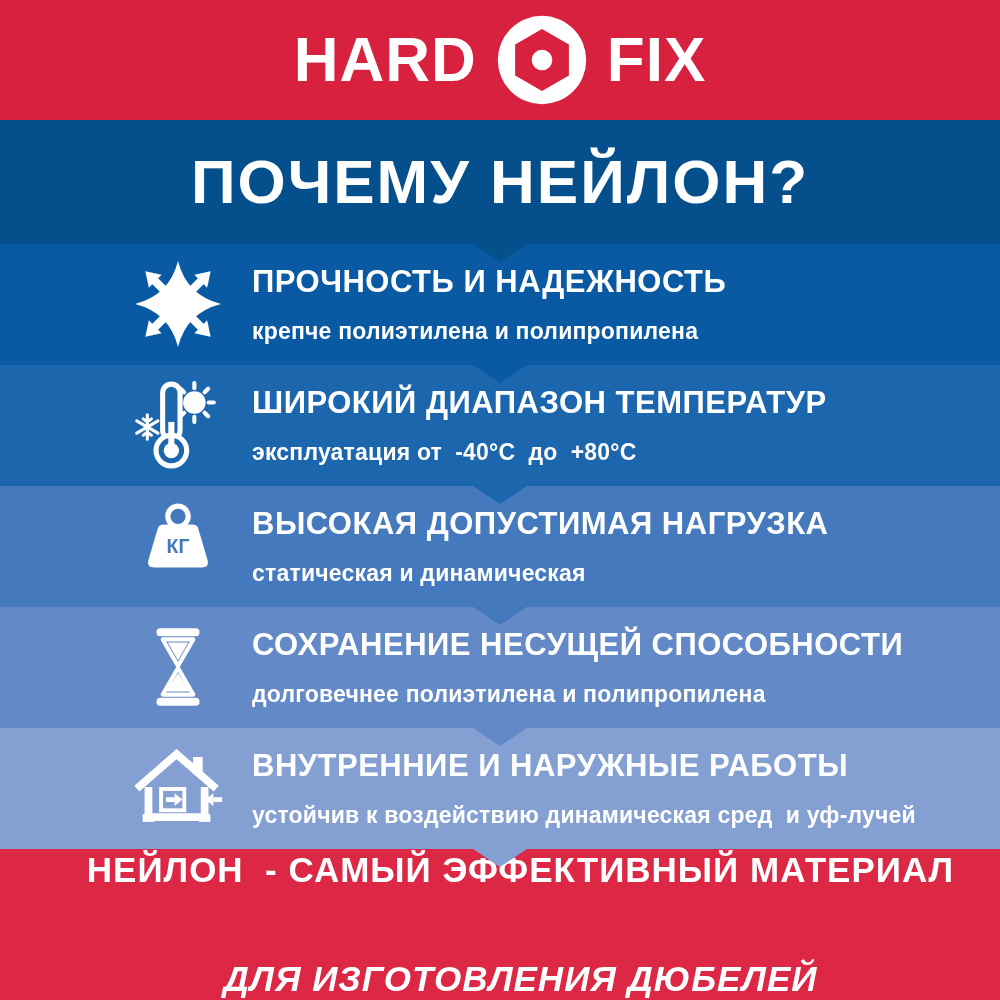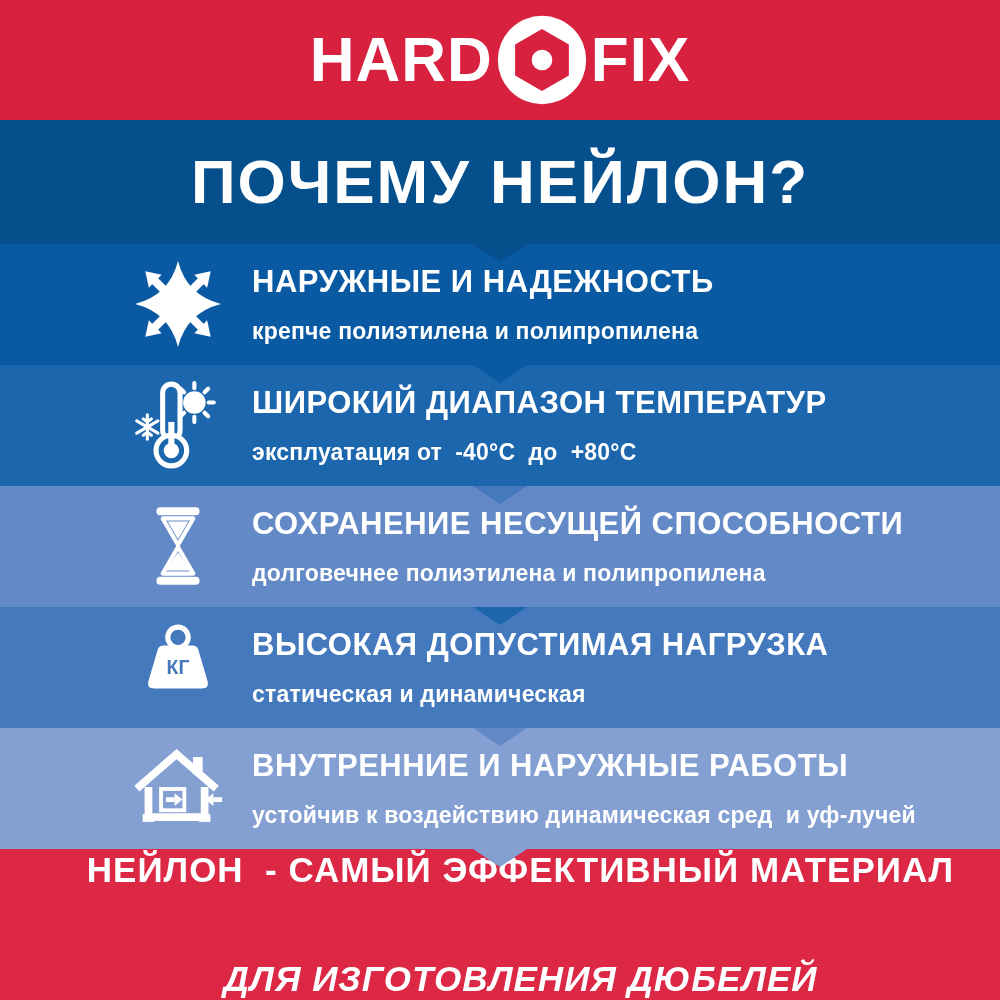--- a/index.html
+++ b/index.html
@@ -1,21 +1,21 @@
 <!DOCTYPE html>
 <html><head>
 <meta charset="utf-8">
 <style>
   html,body{margin:0;padding:0;}
   body{width:1000px;height:1000px;font-family:"Liberation Sans","DejaVu Sans",sans-serif;overflow:hidden;}
   .poster{width:1000px;height:1000px;display:flex;flex-direction:column;}
 
   
   .header{height:124px;display:flex;align-items:center;justify-content:center;}
-  .logo{display:flex;align-items:center;gap:2px;}
+  .logo{display:flex;align-items:center;gap:18px;}
   .logo-text{color:#fff;font-size:62px;font-weight:bold;letter-spacing:1px;line-height:1;transform:scaleY(1.02);}
   .logo-nut{width:94px;height:94px;display:flex;align-items:center;justify-content:center;}
   .logo-nut svg{width:94px;height:94px;display:block;}
 
   
   .title-band{height:128px;display:flex;align-items:center;justify-content:center;}
   .page-title{margin:0;color:#fff;font-size:62px;font-weight:bold;letter-spacing:2px;}
 
   
   .row{height:125px;position:relative;display:flex;align-items:center;}
@@ -64,21 +64,21 @@
           <line x1="56" y1="34" x2="68" y2="22" stroke-width="8"></line>
           <polygon points="77,13 61,16.5 73.5,29" stroke="none"></polygon>
         </g>
         <use href="#arrNE" transform="rotate(90 45 45)"></use>
         <use href="#arrNE" transform="rotate(180 45 45)"></use>
         <use href="#arrNE" transform="rotate(270 45 45)"></use>
         <path d="M45,3 Q53.5,36.5 87,45 Q53.5,53.5 45,87 Q36.5,53.5 3,45 Q36.5,36.5 45,3 Z" fill="#fff"></path>
       </svg>
     </div>
     <div class="texts">
-      <div class="row-title">НАРУЖНЫЕ И НАДЕЖНОСТЬ</div>
+      <div class="row-title">ПРОЧНОСТЬ И НАДЕЖНОСТЬ</div>
       <div class="row-sub">крепче полиэтилена и полипропилена</div>
     </div>
   </section>
 
   <section class="row row-1" style="background: rgb(28, 102, 174);">
     <div class="chev" style="border-top-color: rgb(9, 89, 163);"></div>
     <div class="icon-box" style="color: rgb(28, 102, 174);">
       <svg viewBox="0 0 90 90">
         <g>
           <circle cx="61" cy="23" r="11" fill="#fff"></circle>
@@ -107,50 +107,50 @@
         <circle cx="38.5" cy="70" r="7.5" fill="#fff"></circle>
         <rect x="35.5" y="42" width="6" height="28" fill="#fff"></rect>
       </svg>
     </div>
     <div class="texts">
       <div class="row-title">ШИРОКИЙ ДИАПАЗОН ТЕМПЕРАТУР</div>
       <div class="row-sub">эксплуатация от  -40°С  до  +80°С</div>
     </div>
   </section>
 
+  <section class="row row-2" style="background: rgb(69, 121, 189);">
+    <div class="chev" style="border-top-color: rgb(28, 102, 174);"></div>
+    <div class="icon-box" style="color: rgb(69, 121, 189);">
+      <svg viewBox="0 0 90 90">
+        <circle cx="45" cy="16" r="10" fill="none" stroke="#fff" stroke-width="5"></circle>
+        <path d="M31,24 L59,24 Q64,24 65,28.5 L74,59 Q76,66 68,66 L22,66 Q14,66 16,59 L25,28.5 Q26,24 31,24 Z" fill="#fff"></path>
+        <text x="45" y="52" text-anchor="middle" font-size="19" font-weight="bold" fill="currentColor">КГ</text>
+      </svg>
+    </div>
+    <div class="texts">
+      <div class="row-title">ВЫСОКАЯ ДОПУСТИМАЯ НАГРУЗКА</div>
+      <div class="row-sub">статическая и динамическая</div>
+    </div>
+  </section>
+
   <section class="row row-3" style="background: rgb(99, 138, 198);">
     <div class="chev" style="border-top-color: rgb(69, 121, 189);"></div>
     <div class="icon-box" style="color: rgb(99, 138, 198);">
       <svg viewBox="0 0 90 90">
         <rect x="24" y="7" width="42" height="8" rx="3.5" fill="#fff"></rect>
         <rect x="24" y="75" width="42" height="8" rx="3.5" fill="#fff"></rect>
         <path d="M30,18 H60 L45,44 Z" fill="none" stroke="#fff" stroke-width="4" stroke-linejoin="round"></path>
         <path d="M30,72 H60 L45,46 Z" fill="none" stroke="#fff" stroke-width="4" stroke-linejoin="round"></path>
         <path d="M35,21 H55 L45,38.5 Z" fill="#fff"></path>
         <path d="M45,51 L57,69 H33 Z" fill="#fff"></path>
       </svg>
     </div>
     <div class="texts">
       <div class="row-title">СОХРАНЕНИЕ НЕСУЩЕЙ СПОСОБНОСТИ</div>
       <div class="row-sub">долговечнее полиэтилена и полипропилена</div>
-    </div>
-  </section>
-
-  <section class="row row-2" style="background: rgb(69, 121, 189);">
-    <div class="chev" style="border-top-color: rgb(28, 102, 174);"></div>
-    <div class="icon-box" style="color: rgb(69, 121, 189);">
-      <svg viewBox="0 0 90 90">
-        <circle cx="45" cy="16" r="10" fill="none" stroke="#fff" stroke-width="5"></circle>
-        <path d="M31,24 L59,24 Q64,24 65,28.5 L74,59 Q76,66 68,66 L22,66 Q14,66 16,59 L25,28.5 Q26,24 31,24 Z" fill="#fff"></path>
-        <text x="45" y="52" text-anchor="middle" font-size="19" font-weight="bold" fill="currentColor">КГ</text>
-      </svg>
-    </div>
-    <div class="texts">
-      <div class="row-title">ВЫСОКАЯ ДОПУСТИМАЯ НАГРУЗКА</div>
-      <div class="row-sub">статическая и динамическая</div>
     </div>
   </section>
 
   <section class="row row-4" style="background: rgb(132, 160, 210);">
     <div class="chev" style="border-top-color: rgb(99, 138, 198);"></div>
     <div class="icon-box" style="color: rgb(132, 160, 210);">
       <svg viewBox="0 0 95 90">
         <rect x="63" y="13" width="10" height="18" fill="#fff"></rect>
         <path d="M8,43 L46,10 L84,43" fill="none" stroke="#fff" stroke-width="8" stroke-linecap="square"></path>
         <path d="M17,44 V75 H75 V44" fill="none" stroke="#fff" stroke-width="8"></path>

